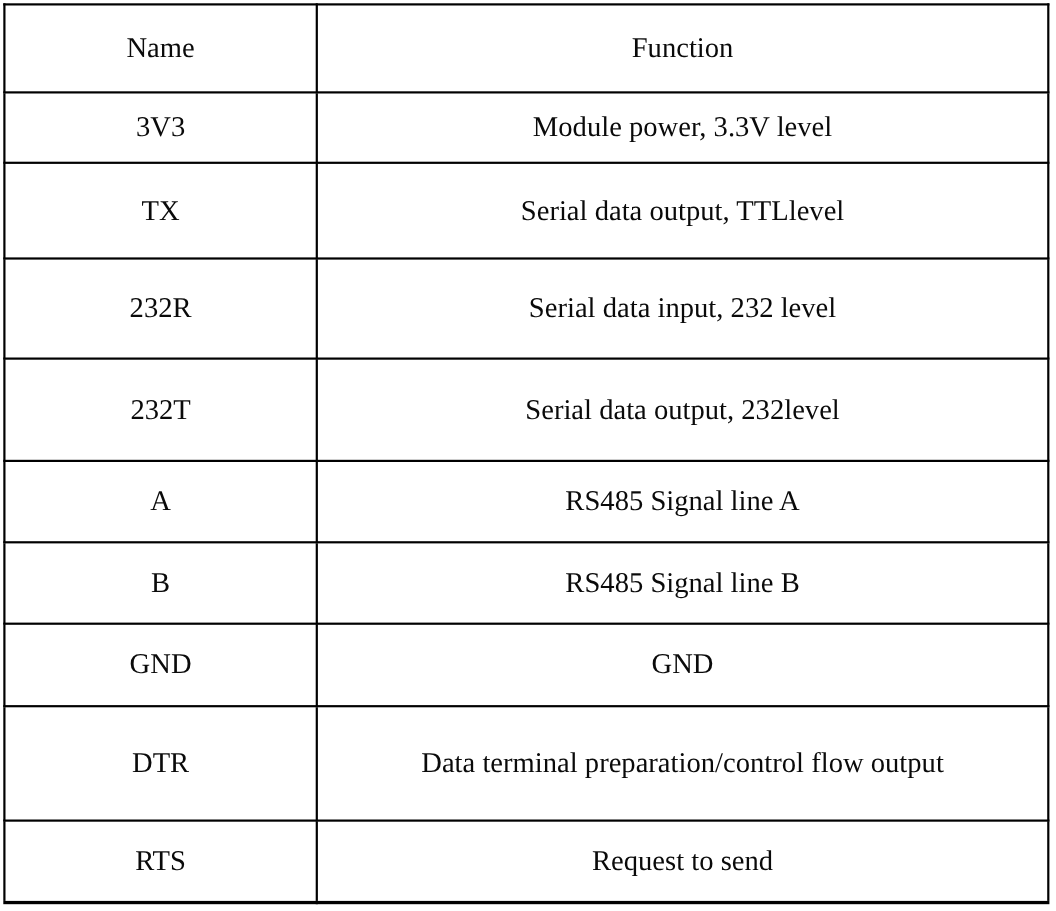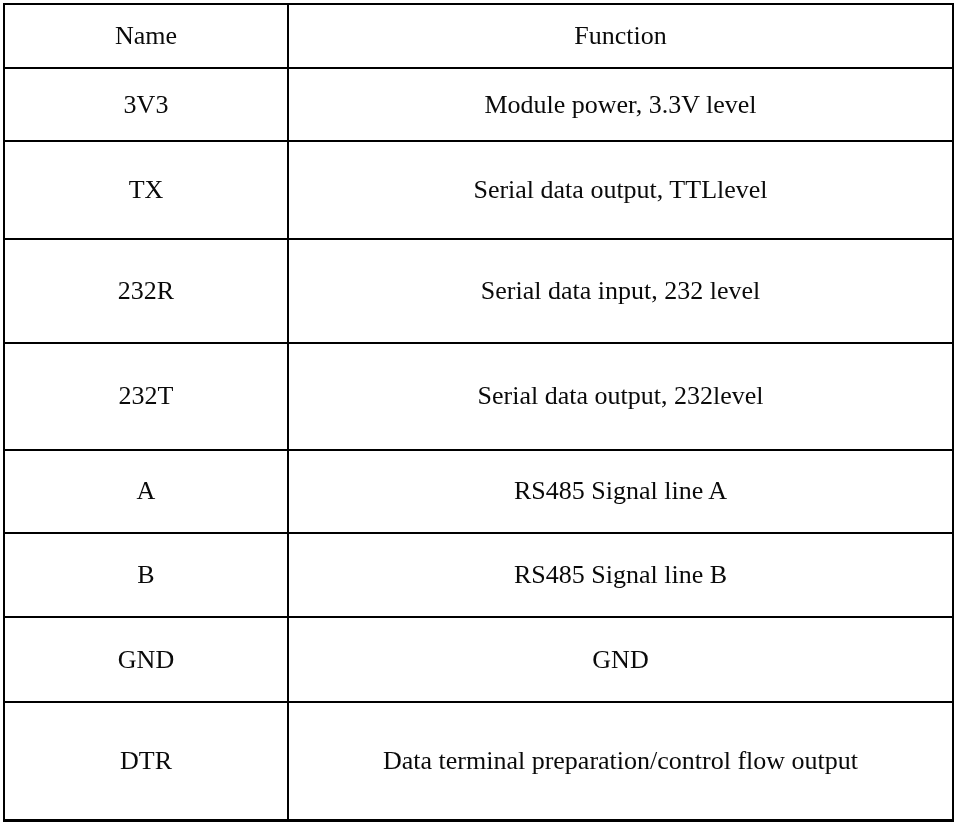--- a/index.html
+++ b/index.html
@@ -46,21 +46,21 @@
   table.pin-table {
     border-bottom: 3px solid #000000;
   }
 </style>
 </head>
 <body>
 
 <div class="page">
   <table class="pin-table">
     <thead>
-      <tr style="height: 64px;">
+      <tr style="height: 80px;">
         <th>Name</th>
         <th>Function</th>
       </tr>
     </thead>
     <tbody id="table-body">
         <tr style="height: 55px;">
           <td>3V3</td>
           <td>Module power, 3.3V level</td>
         </tr>
         <tr style="height: 74px;">
@@ -84,15 +84,19 @@
           <td>RS485 Signal line B</td>
         </tr>
         <tr style="height: 64px;">
           <td>GND</td>
           <td>GND</td>
         </tr>
         <tr style="height: 89px; padding-left: 12px;">
           <td>DTR</td>
           <td>Data terminal preparation/control flow output</td>
         </tr>
+        <tr style="height: 64px;">
+          <td>RTS</td>
+          <td>Request to send</td>
+        </tr>
       </tbody>
   </table>
 </div>
 
 </body></html>

